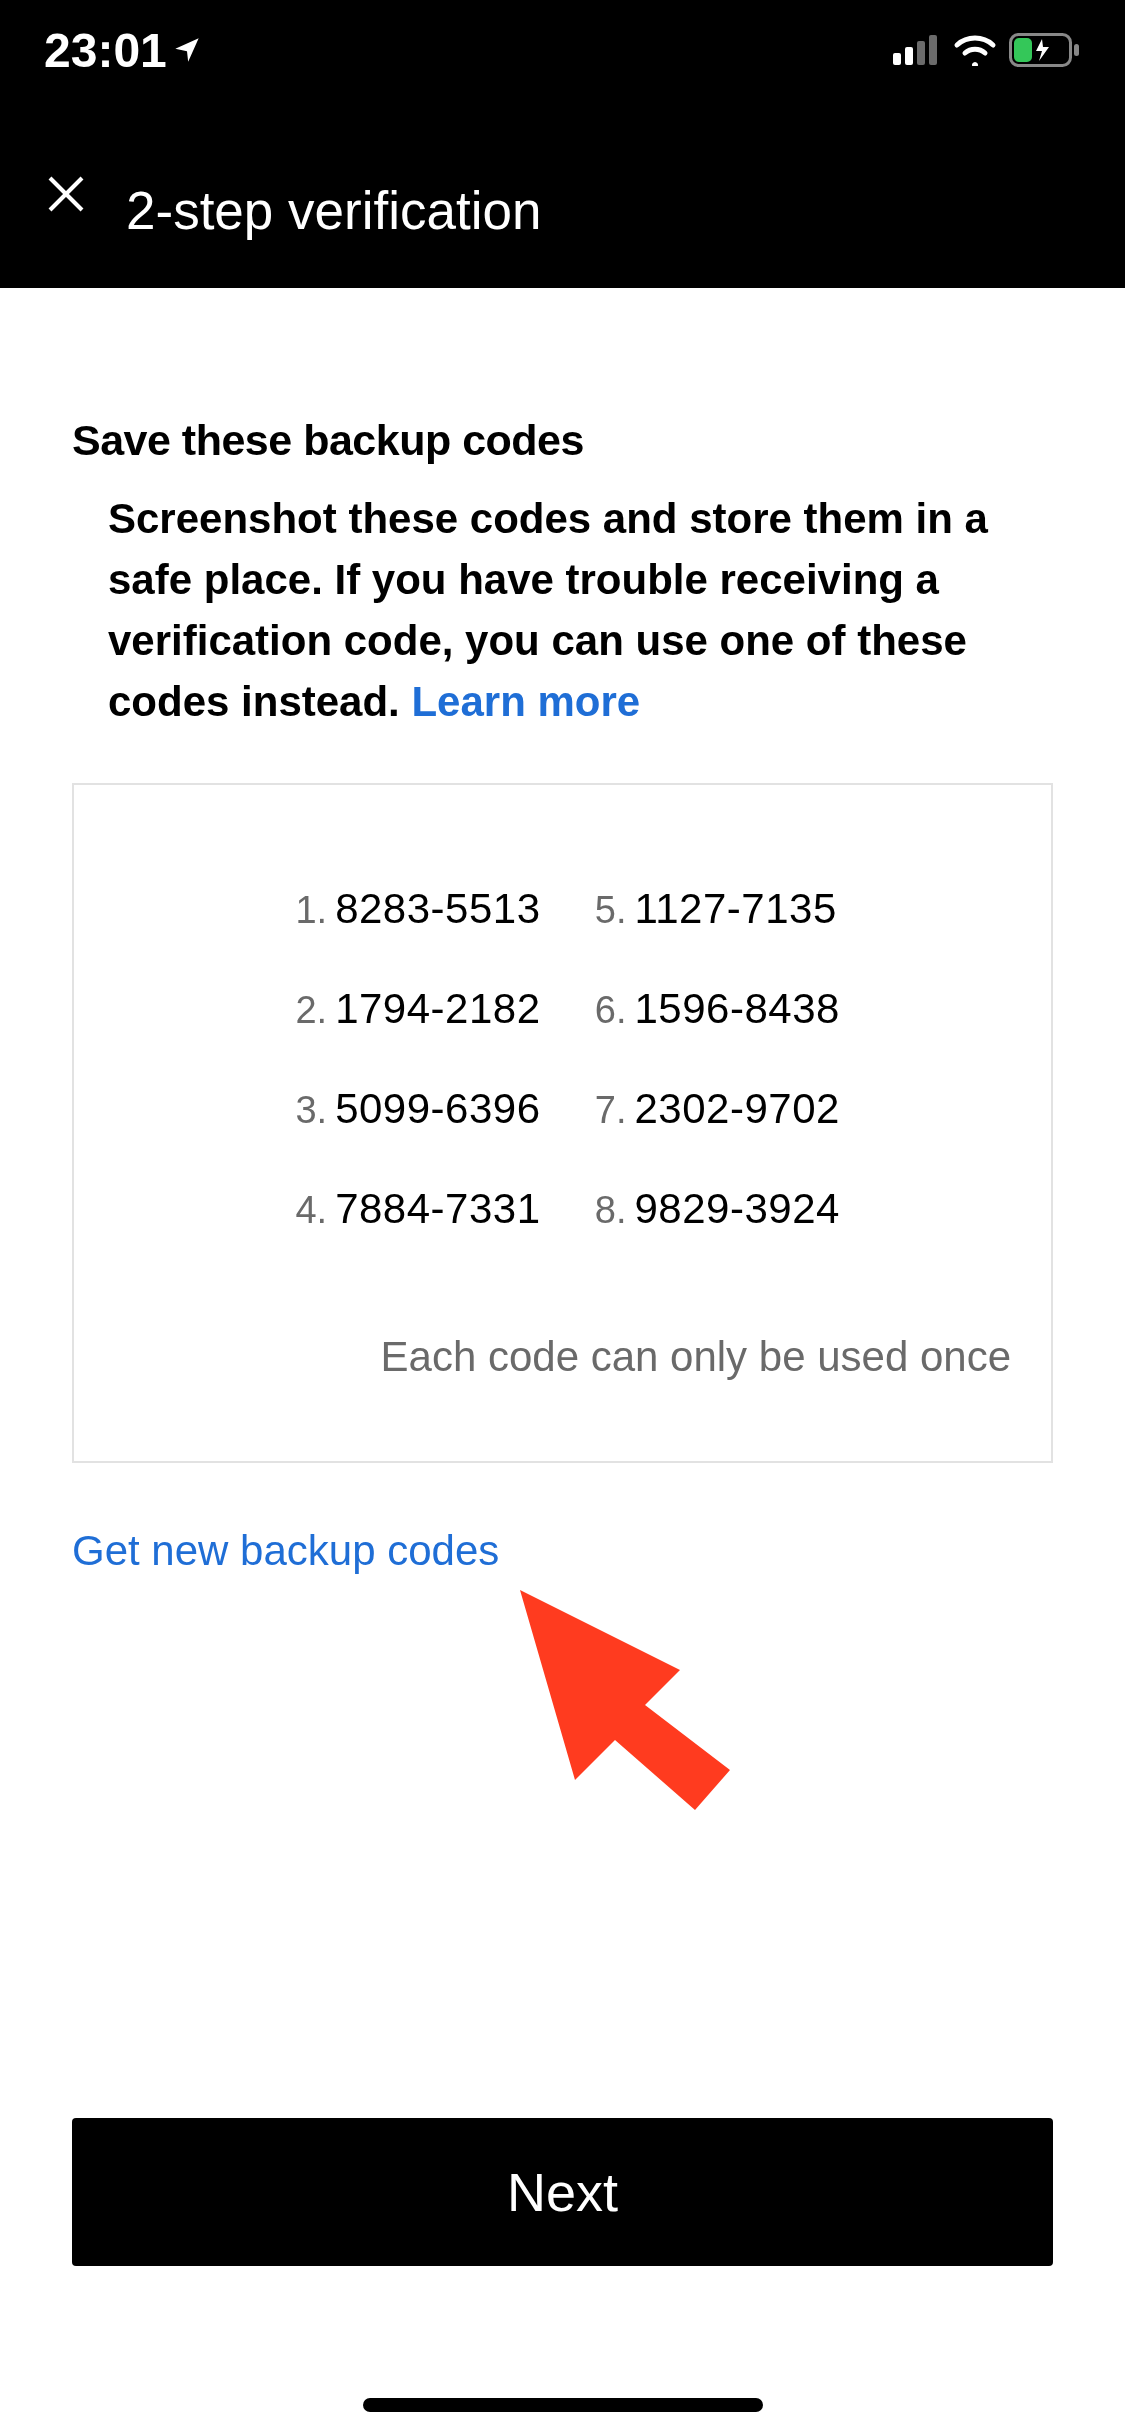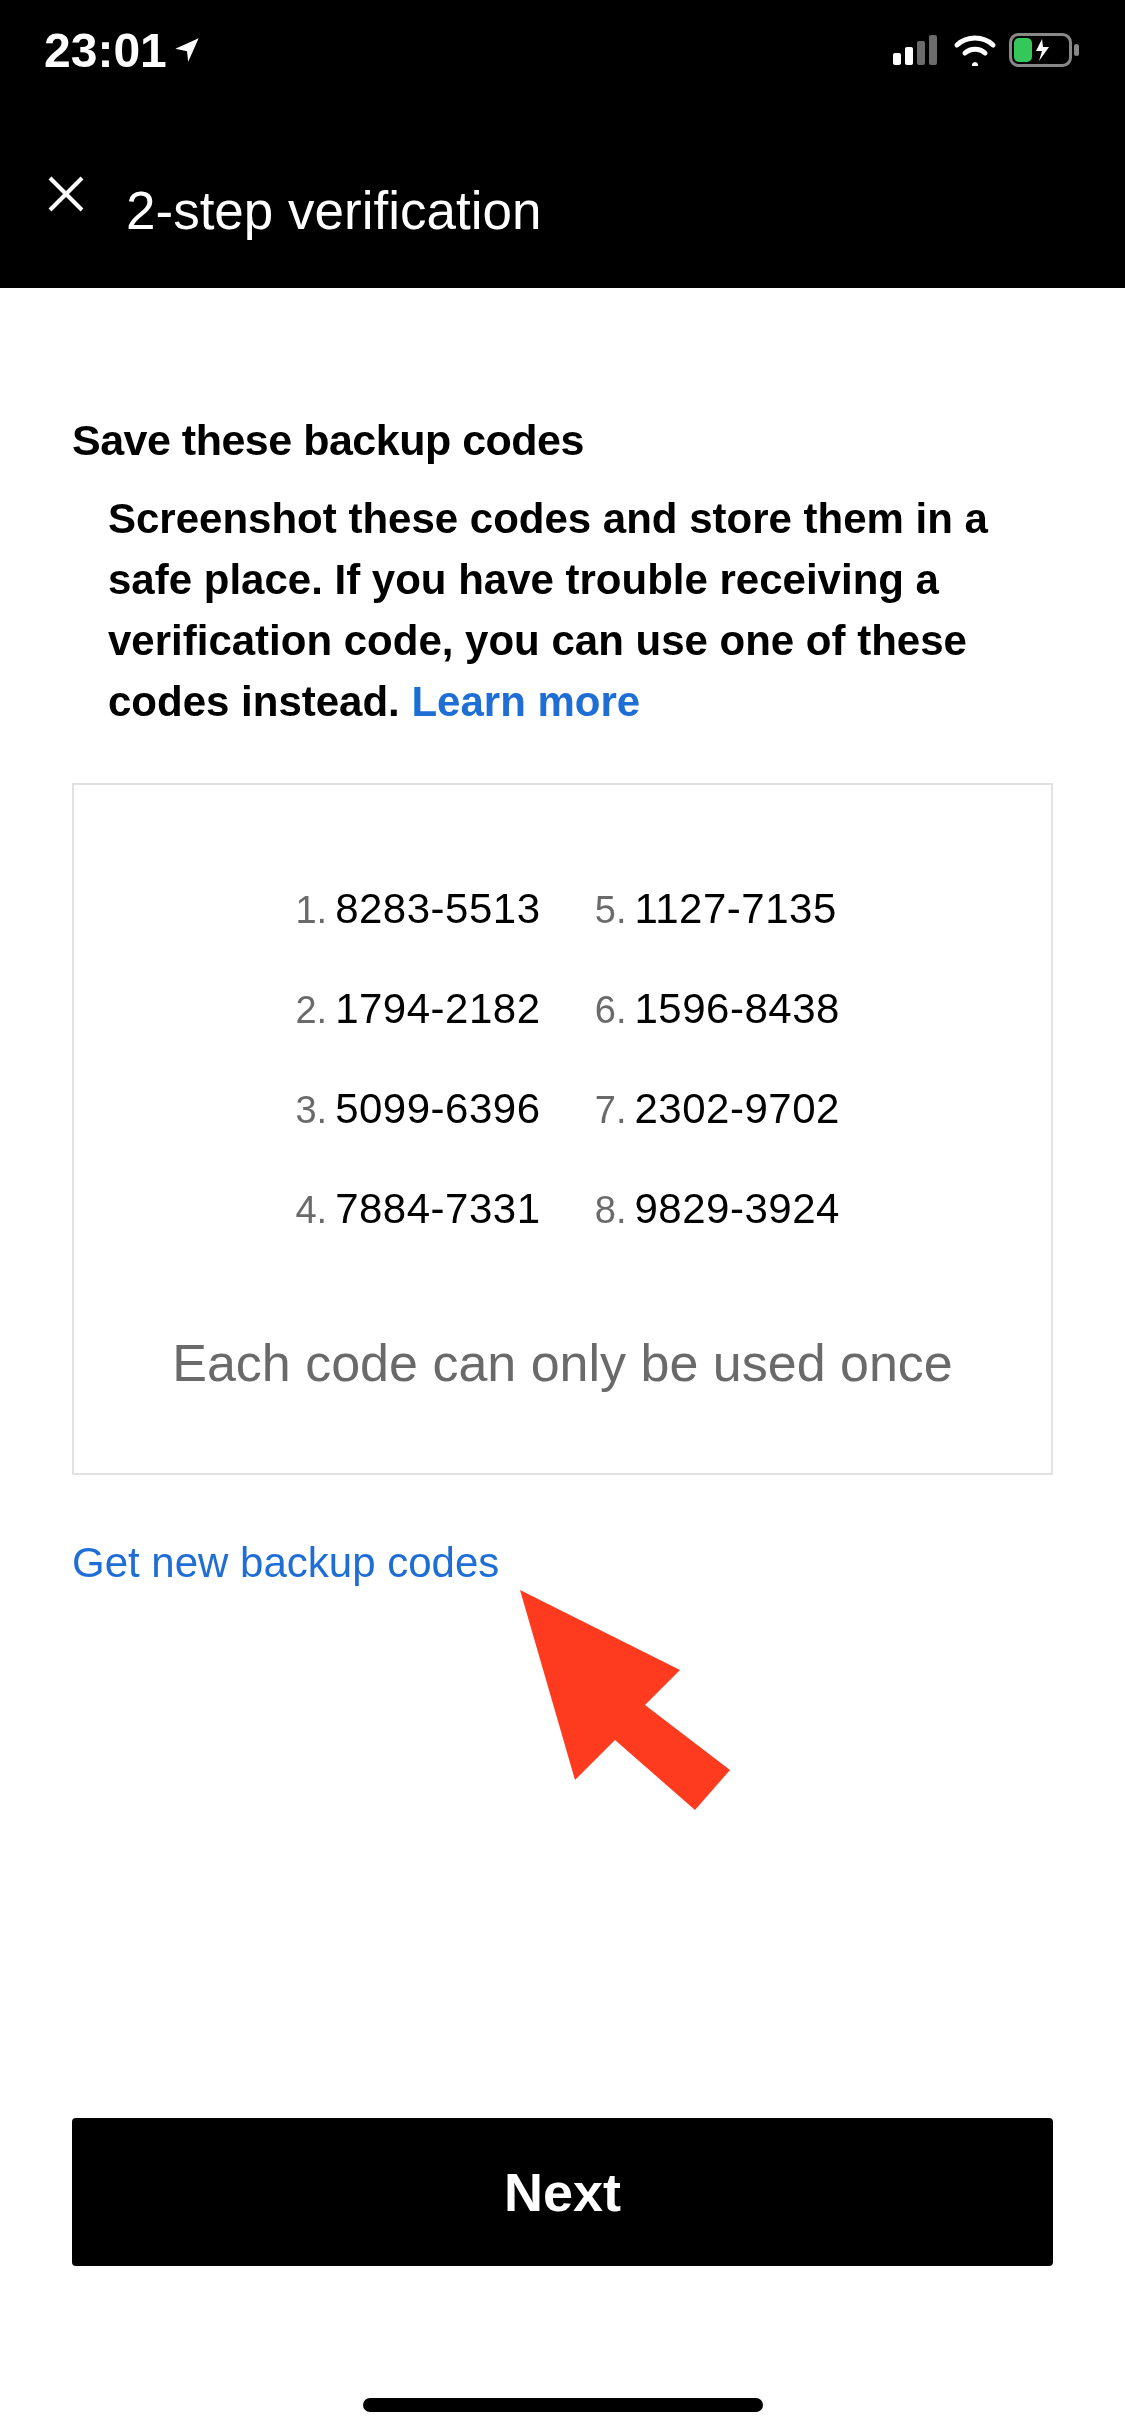--- a/index.html
+++ b/index.html
@@ -106,23 +106,23 @@
     width: 42px;
     text-align: right;
     margin-right: 8px;
     font-size: 38px;
   }
   .code-val {
     color: #000;
     letter-spacing: 0.5px;
   }
   .codes-note {
-    text-align: center;
+    text-align: right;
     color: #6a6a6a;
-    font-size: 52px;
+    font-size: 42px;
     margin-top: 100px;
   }
 
   .get-new-link {
     color: #1f6ed6;
     font-size: 42px;
     margin-top: 64px;
     display: inline-block;
   }
 
@@ -135,21 +135,21 @@
 
   .next-button {
     position: absolute;
     left: 72px;
     right: 72px;
     bottom: 170px;
     height: 148px;
     background: #000;
     color: #fff;
     font-size: 54px;
-    font-weight: 700;
+    font-weight: 400;
     display: flex;
     align-items: center;
     justify-content: center;
     border-radius: 4px;
   }
 
   .home-indicator {
     position: absolute;
     bottom: 24px;
     left: 50%;

